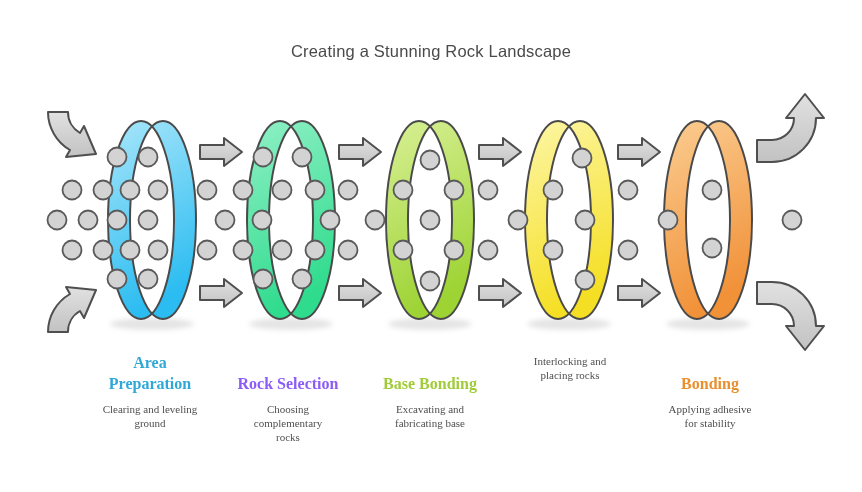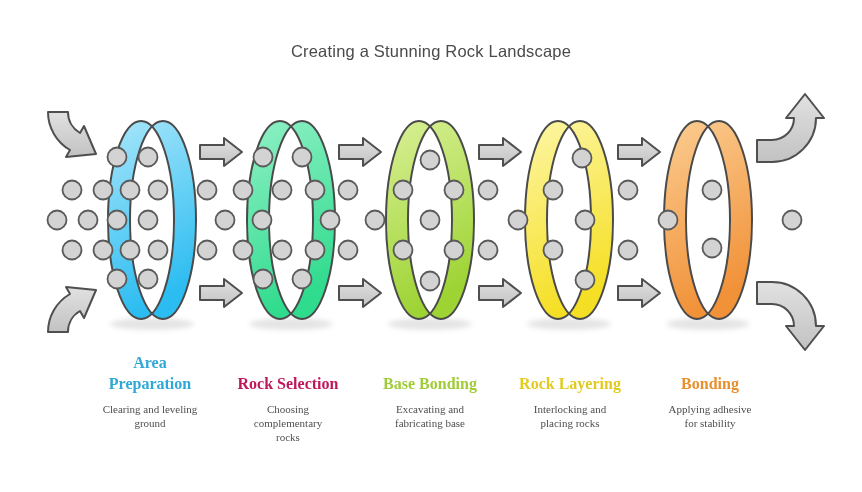--- a/index.html
+++ b/index.html
@@ -151,32 +151,31 @@
       </g>
     </svg>
 
   <div class="stage-label" style="left:65px">
     <div class="stage-title" style="color: rgb(47, 168, 216);">Area
 Preparation</div>
     <div class="stage-desc">Clearing and leveling
 ground</div>
   </div>
   <div class="stage-label" style="left:203px">
-    <div class="stage-title" style="color: #be185d;">Rock Selection</div>
+    <div class="stage-title" style="color: #8b5cf6;">Rock Selection</div>
     <div class="stage-desc">Choosing
 complementary
 rocks</div>
   </div>
   <div class="stage-label" style="left:345px">
     <div class="stage-title" style="color: rgb(160, 204, 57);">Base Bonding</div>
     <div class="stage-desc">Excavating and
 fabricating base</div>
   </div>
   <div class="stage-label" style="left:485px">
-    <div class="stage-title" style="color: rgb(226, 203, 29);">Rock Layering</div>
     <div class="stage-desc">Interlocking and
 placing rocks</div>
   </div>
   <div class="stage-label" style="left:625px">
     <div class="stage-title" style="color: rgb(232, 143, 46);">Bonding</div>
     <div class="stage-desc">Applying adhesive
 for stability</div>
   </div>
 
 </div>

